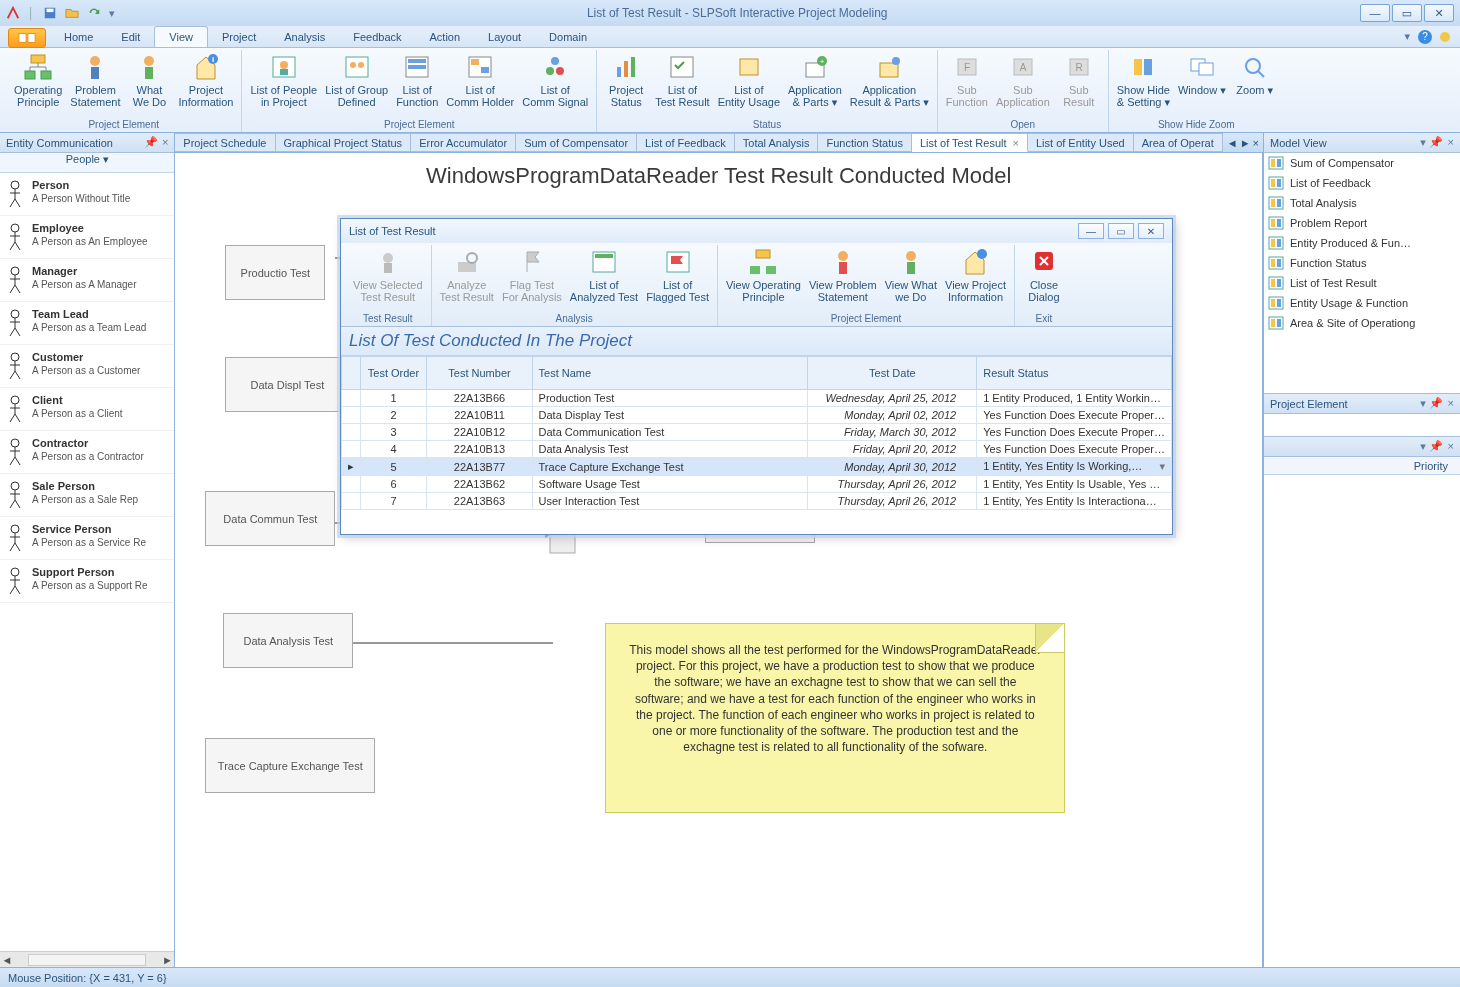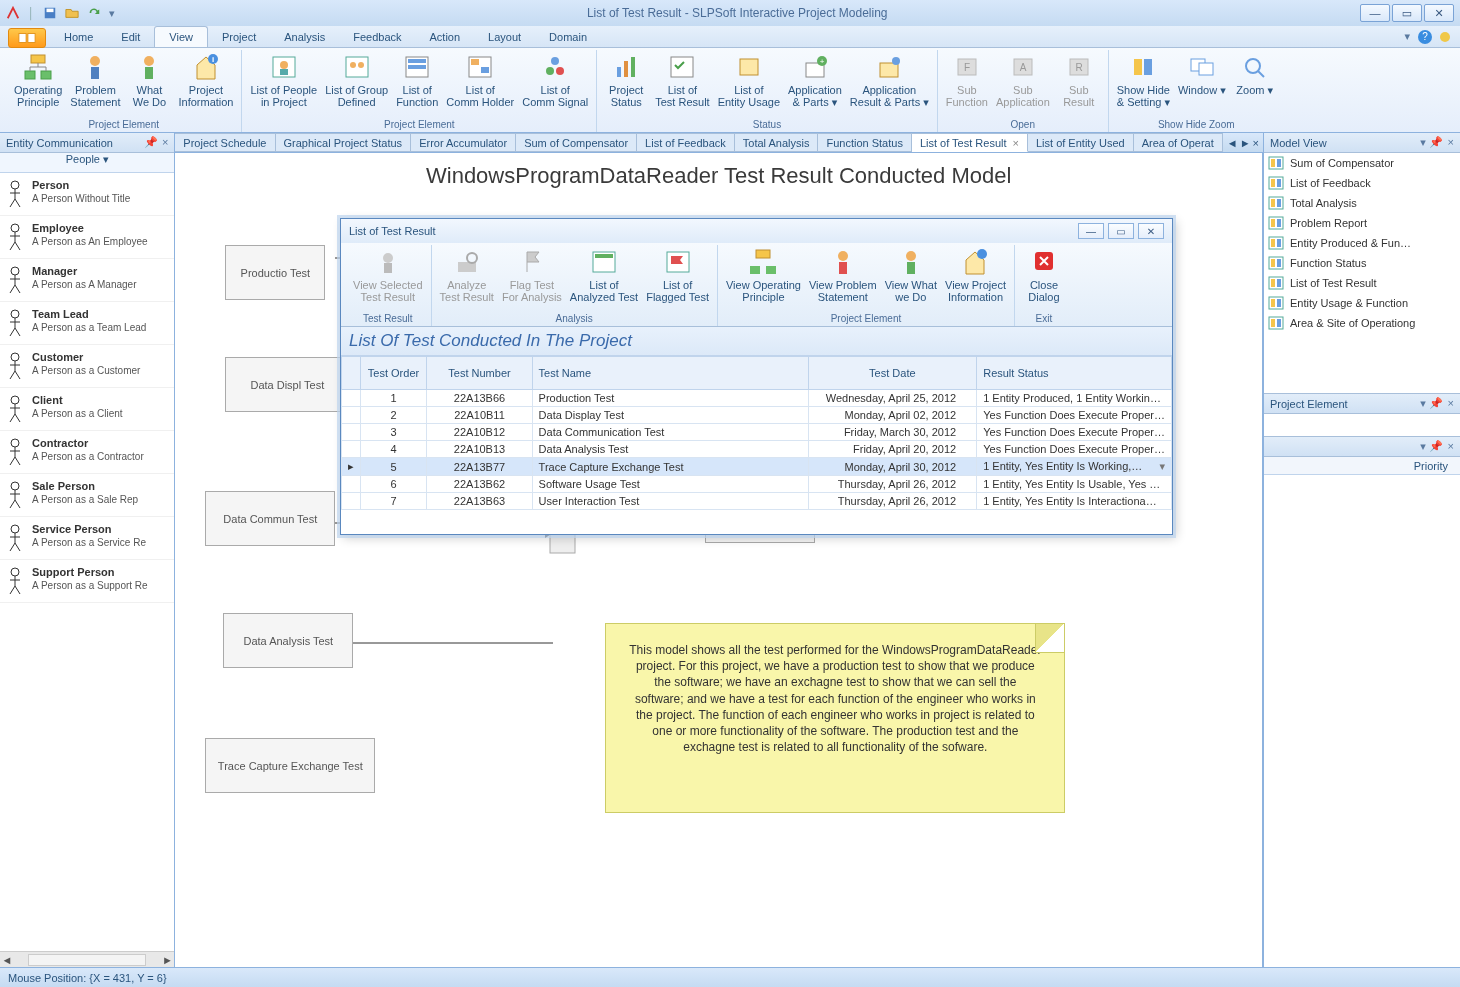--- a/index.html
+++ b/index.html
@@ -70,21 +70,21 @@
 .dialog-title .btns { margin-left:auto; display:flex; gap:4px; }
 .dialog-title .dbtn { width:26px; height:16px; border:1px solid #8db2de; background:linear-gradient(#fafdff,#e5eefb); display:flex; align-items:center; justify-content:center; color:#3a5a82; cursor:pointer; font-size:10px; }
 .dialog-ribbon { height:84px; background:linear-gradient(#f6fafe,#e2edf9); border-bottom:1px solid #a8bfda; display:flex; padding:2px 4px 0 4px; }
 .table-title { padding:4px 8px; color:#3a6aab; font-style:italic; font-size:17px; background:linear-gradient(#e8f1fc,#dce9f8); border-bottom:1px solid #c0d4ec; }
 .grid { flex:1; overflow:auto; background:#fff; }
 .grid table { width:100%; border-collapse:collapse; }
 .grid th { background:#e9f1fb; border:1px solid #c0d4ec; padding:2px 6px; color:#2a547d; font-weight:normal; text-align:center; height:33px; }
 .grid td { border:1px solid #d8e4f2; padding:2px 6px; color:#333; height:17px; white-space:nowrap; overflow:hidden; text-overflow:ellipsis; }
 .grid tr.sel td { background:#d6e6fa; }
 .grid td.num { text-align:center; }
-.grid td.date { text-align:right; padding-right:20px; }
+.grid td.date { text-align:right; padding-right:20px;font-style:italic; }
 .rowmark { width:18px; text-align:center; color:#555; }
 
 .stick { position:absolute; }
 svg { display:block; }
 </style>
 </head>
 <body>
 
 <div class="titlebar">
   <div class="qat">

